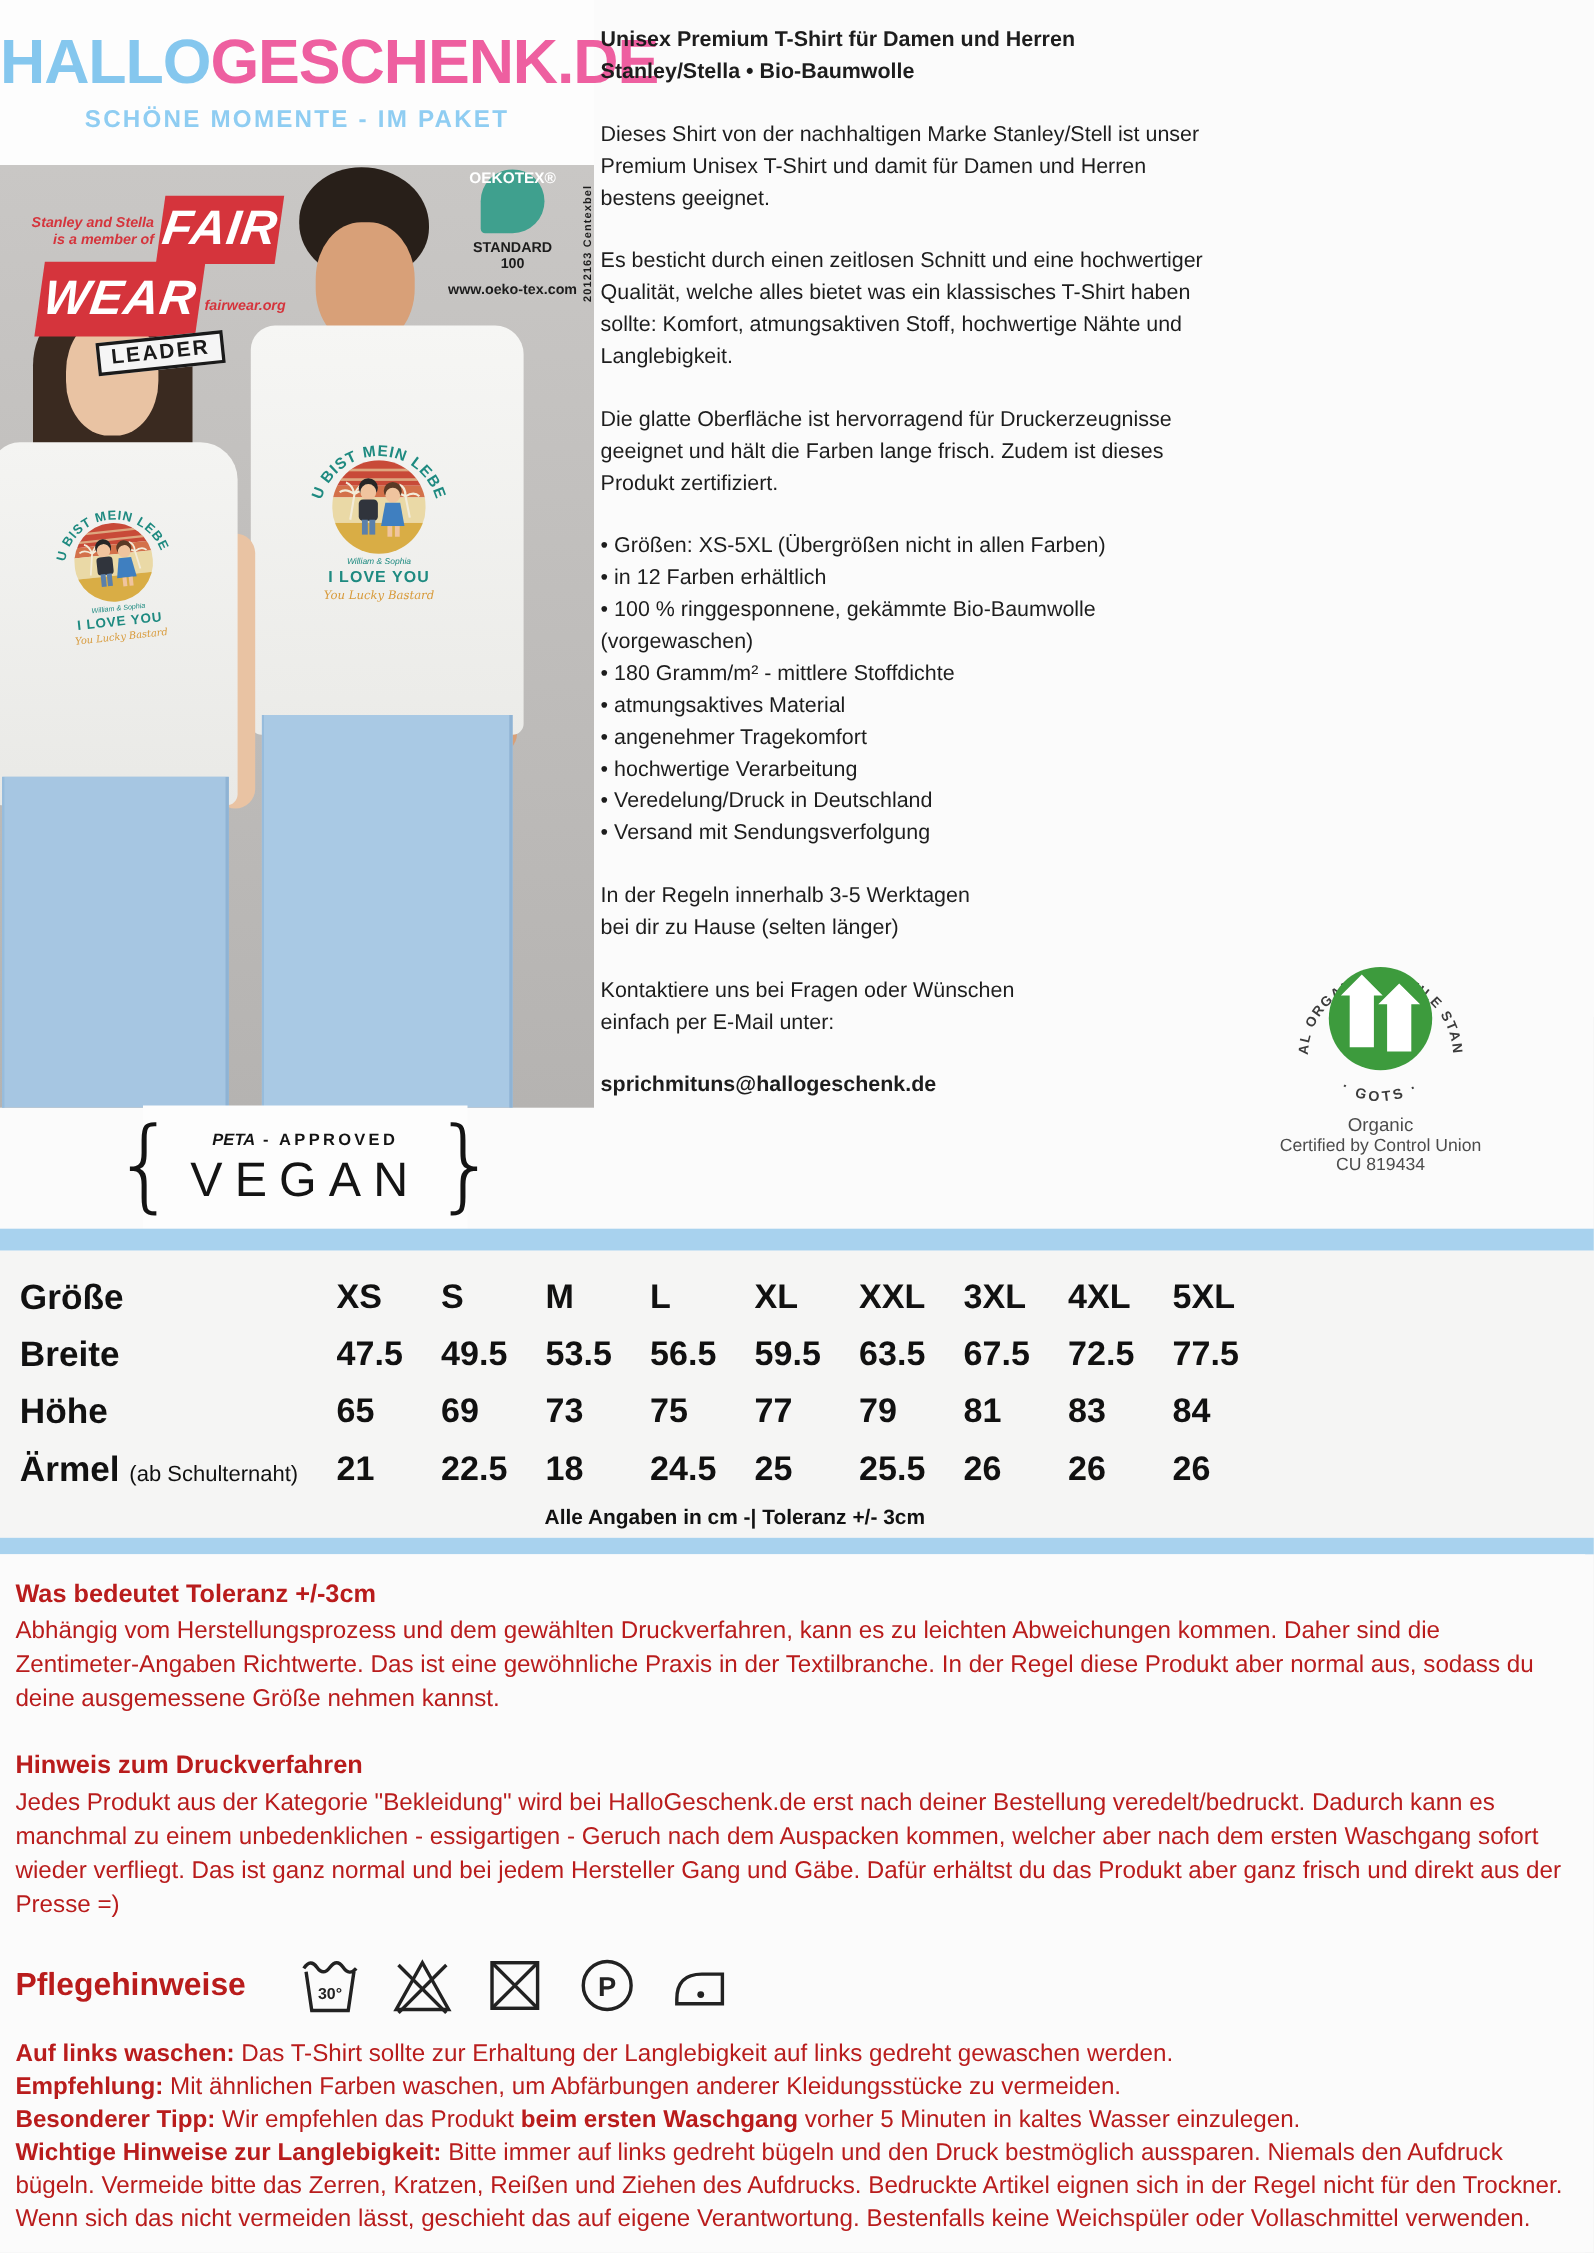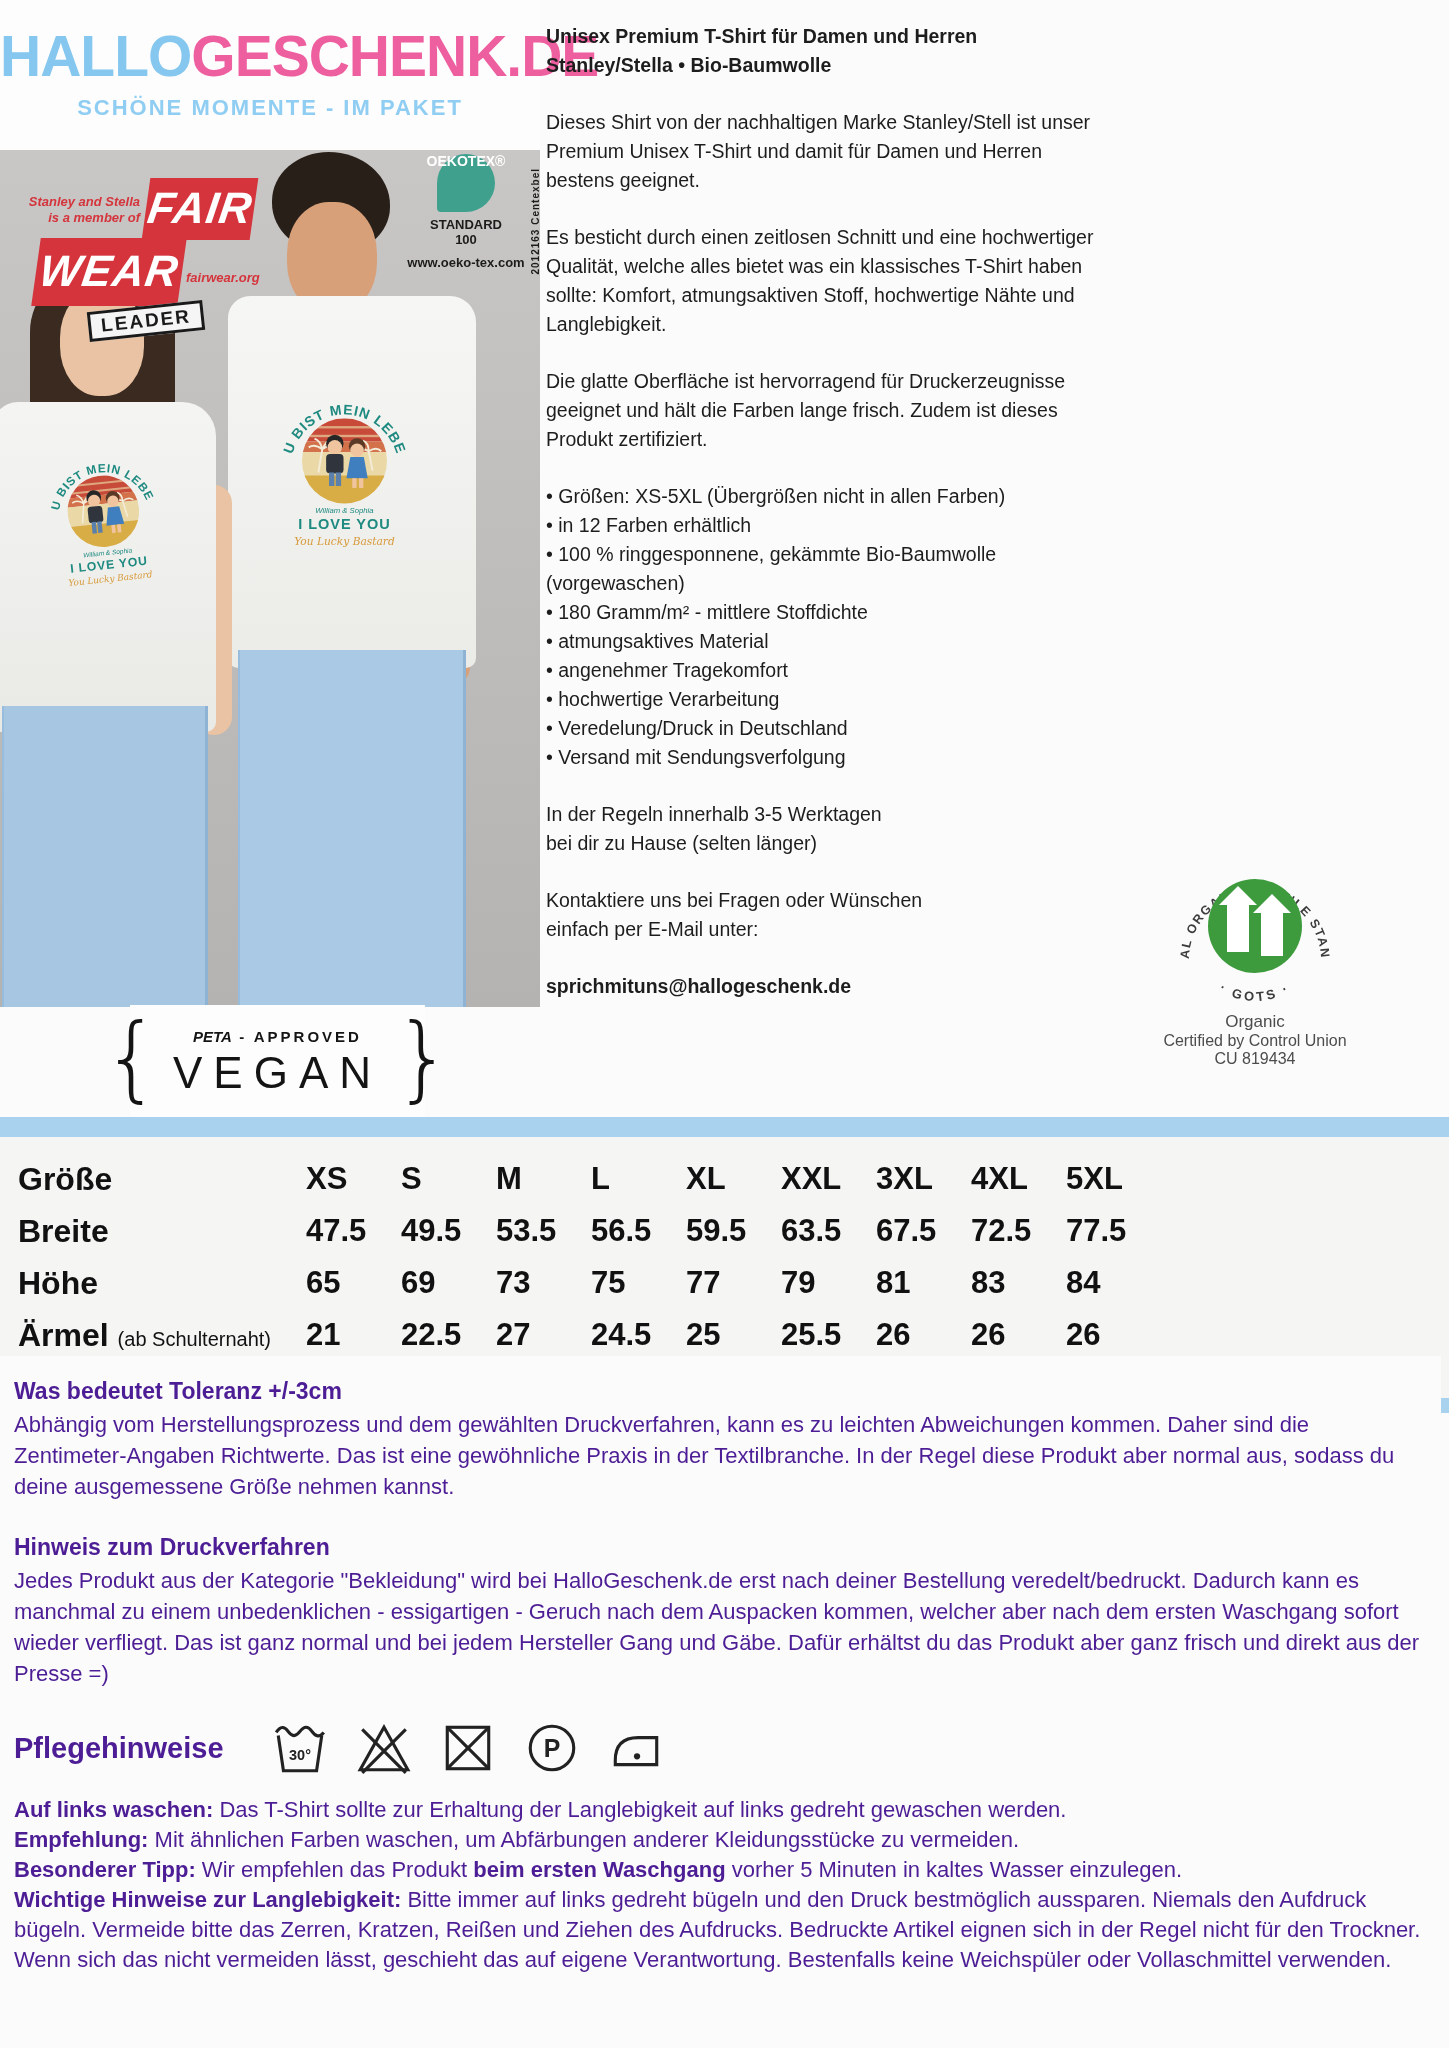--- a/index.html
+++ b/index.html
@@ -77,21 +77,21 @@
 
   
   .sizes { position:absolute; left:0; top:1137px; width:1449px; height:261px; background:#f5f5f4; padding:16px 0 0 18px; }
   .sizegrid { display:grid; grid-template-columns:288px repeat(9, 95px); grid-auto-rows:52px; align-items:center; color:#111; }
   .sizegrid .rowlabel { font-size:32px; font-weight:700; }
   .sizegrid .cell { font-size:31px; font-weight:700; }
   .armel-suffix { font-size:20px; font-weight:400; }
   .note { width:1300px; text-align:center; font-size:19px; font-weight:700; margin-top:8px; color:#111; }
 
   
-  .info { position:absolute; left:0; top:1356px; width:1441px; height:635px; background:#fbfbfb; padding:20px 14px 0 14px; font-size:22px; line-height:31px; color:#4c1d95; }
+  .info { position:absolute; left:0; top:1413px; width:1441px; height:635px; background:#fbfbfb; padding:20px 14px 0 14px; font-size:22px; line-height:31px; color:#b91c1c; }
   .info h3 { font-size:23px; font-weight:700; margin-bottom:2px; }
   .info .block { margin-bottom:30px; }
   .care-head { display:flex; align-items:center; gap:44px; margin:8px 0 18px 0; }
   .care-head h2 { font-size:29px; font-weight:700; }
   .care-icons { display:flex; gap:20px; align-items:center; }
   .care-line { line-height:30px; }
   .care-line b { font-weight:700; }
 </style>
 </head>
 <body>
@@ -299,21 +299,21 @@
       <div class="cell">75</div>
       <div class="cell">77</div>
       <div class="cell">79</div>
       <div class="cell">81</div>
       <div class="cell">83</div>
       <div class="cell">84</div>
 
       <div class="rowlabel"><span>Ärmel</span> <span class="armel-suffix">(ab Schulternaht)</span></div>
       <div class="cell">21</div>
       <div class="cell">22.5</div>
-      <div class="cell">27</div>
+      <div class="cell">18</div>
       <div class="cell">24.5</div>
       <div class="cell">25</div>
       <div class="cell">25.5</div>
       <div class="cell">26</div>
       <div class="cell">26</div>
       <div class="cell">26</div>
     </div>
     <div class="note">Alle Angaben in cm -| Toleranz +/- 3cm</div>
   </section>
 

